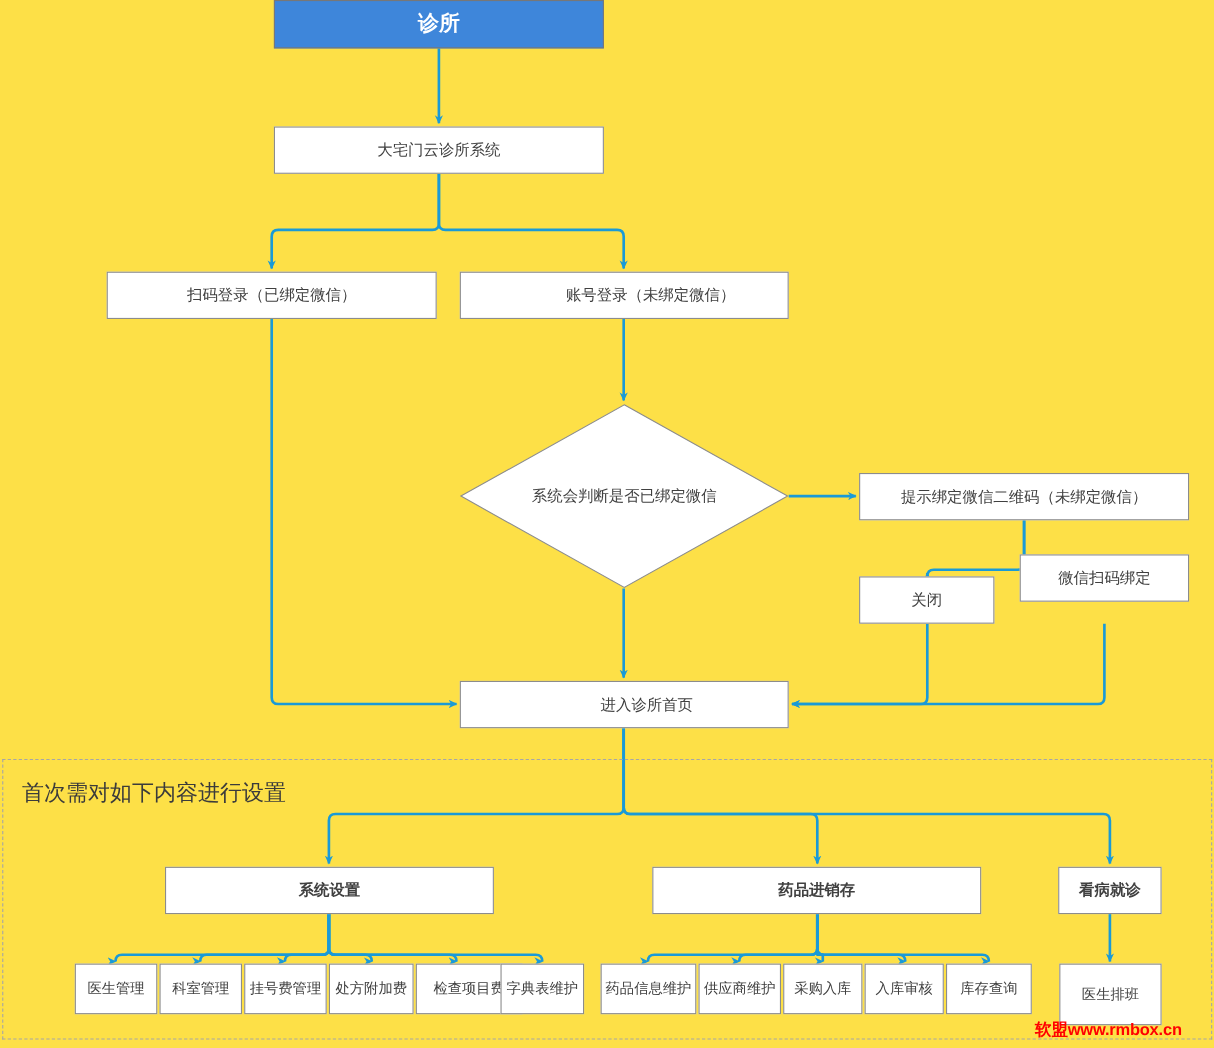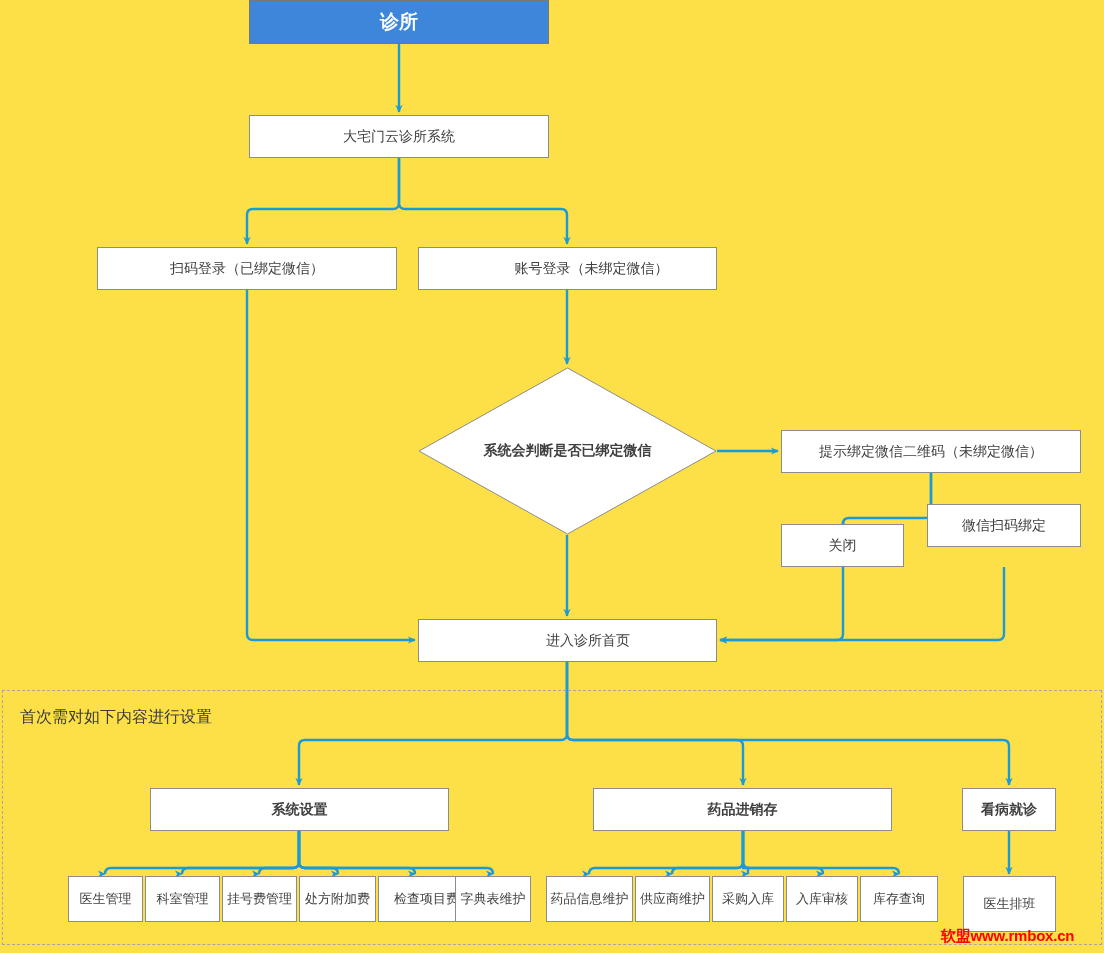--- a/index.html
+++ b/index.html
@@ -62,32 +62,31 @@
     position: absolute;
     left: 0; top: 0;
     width: 100%;
     height: 100%;
     display: flex;
     align-items: center;
     justify-content: center;
     color: #404040;
     font-size: 14px;
     white-space: nowrap;
-    font-weight: bold;
   }
   .dashed-group {
     position: absolute;
     box-sizing: border-box;
     border: 1px dashed #a6a6a6;
     background: transparent;
   }
   .group-caption {
     position: absolute;
     color: #3b3b3b;
-    font-size: 16px;
+    font-size: 20px;
     white-space: nowrap;
   }
   .watermark {
     position: absolute;
     color: #ff0000;
     font-size: 15px;
     font-weight: bold;
     letter-spacing: -0.2px;
     white-space: nowrap;
   }

